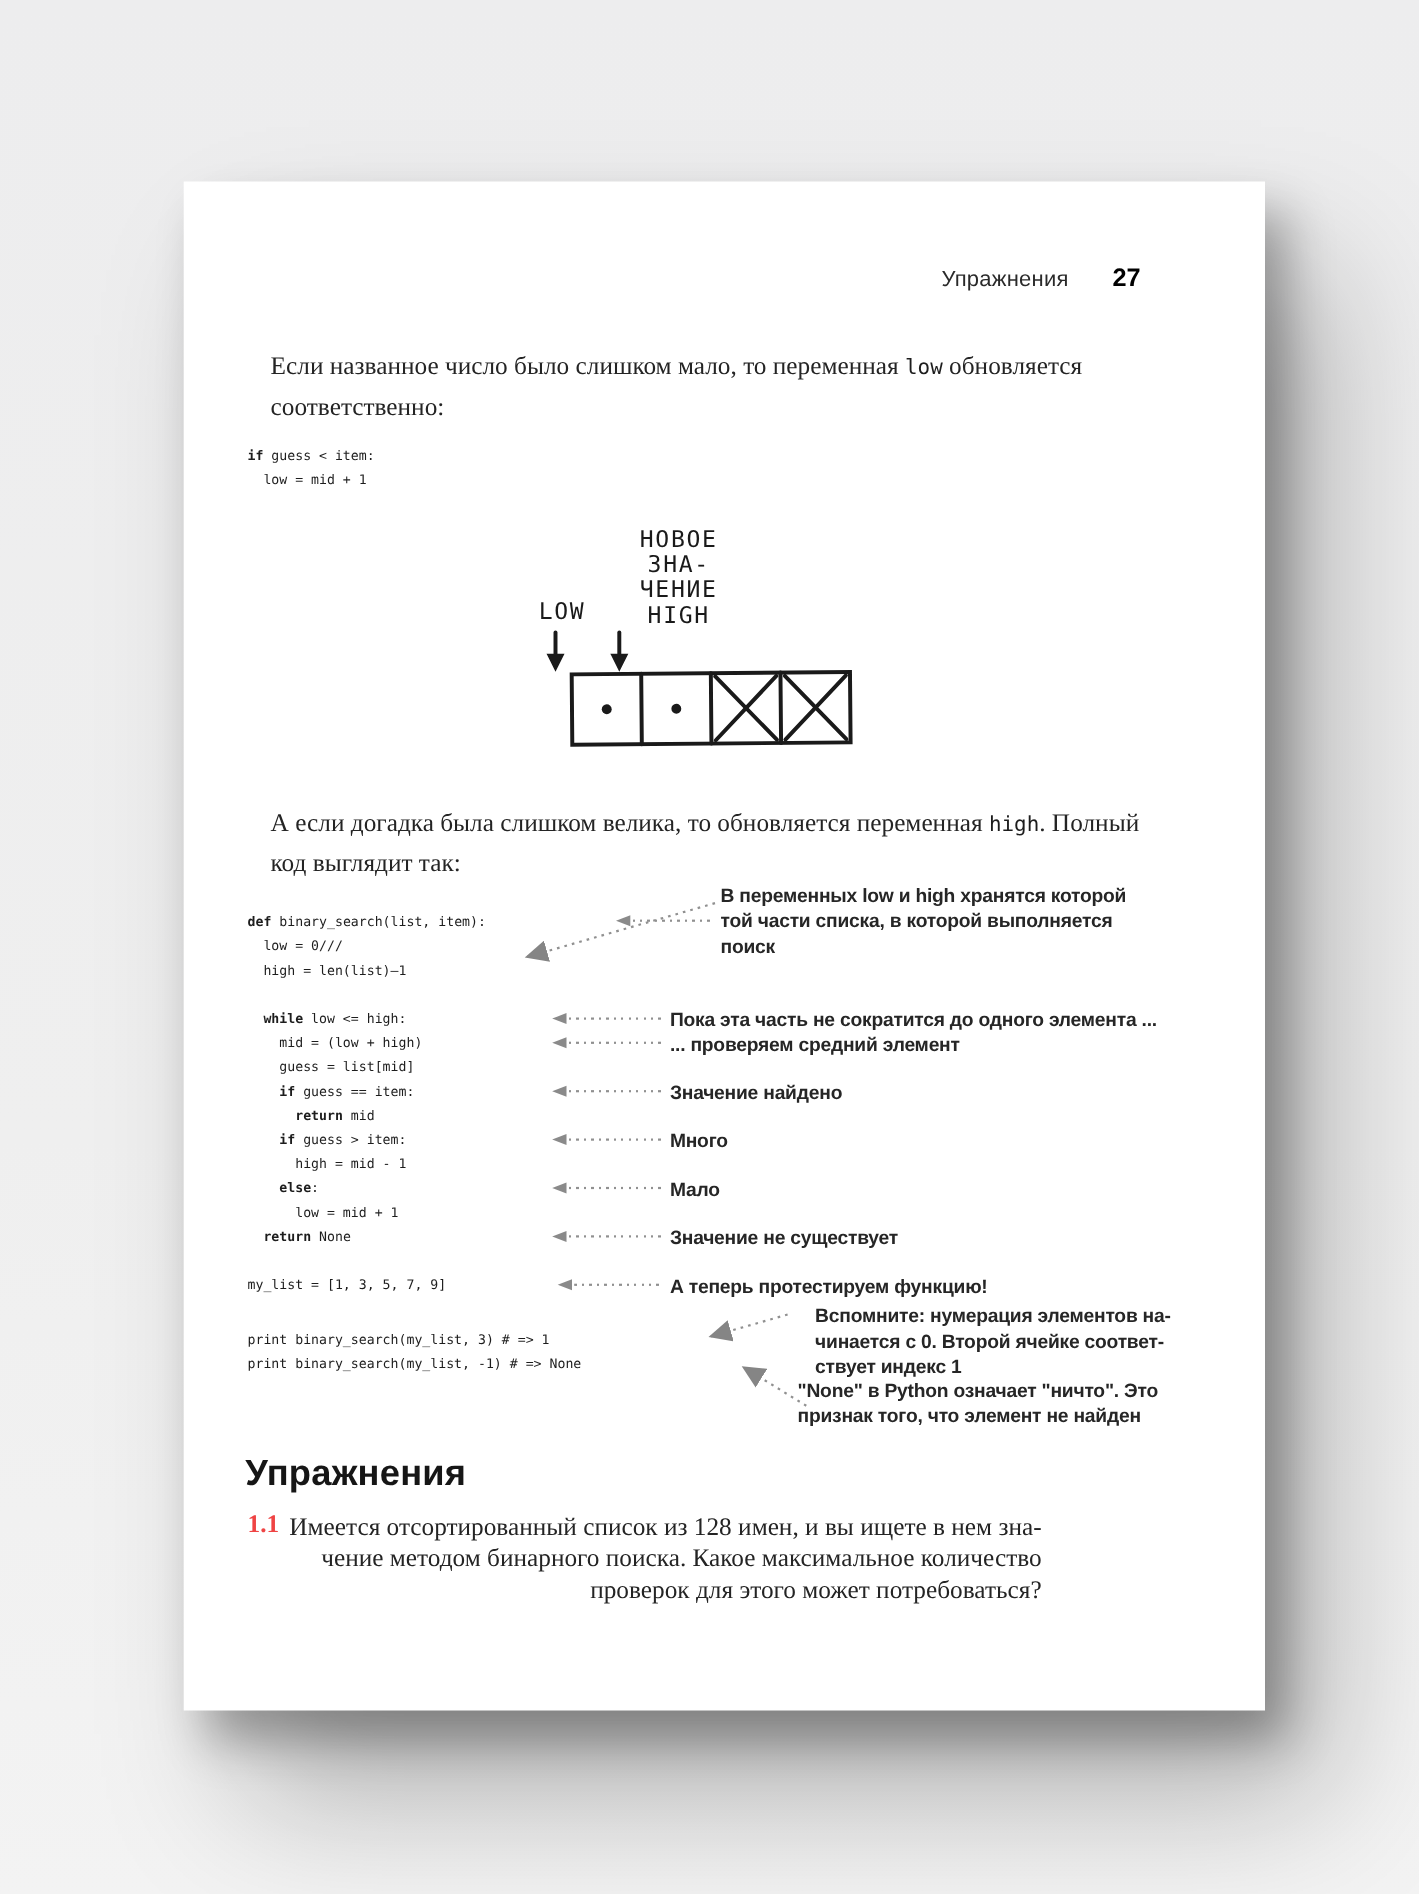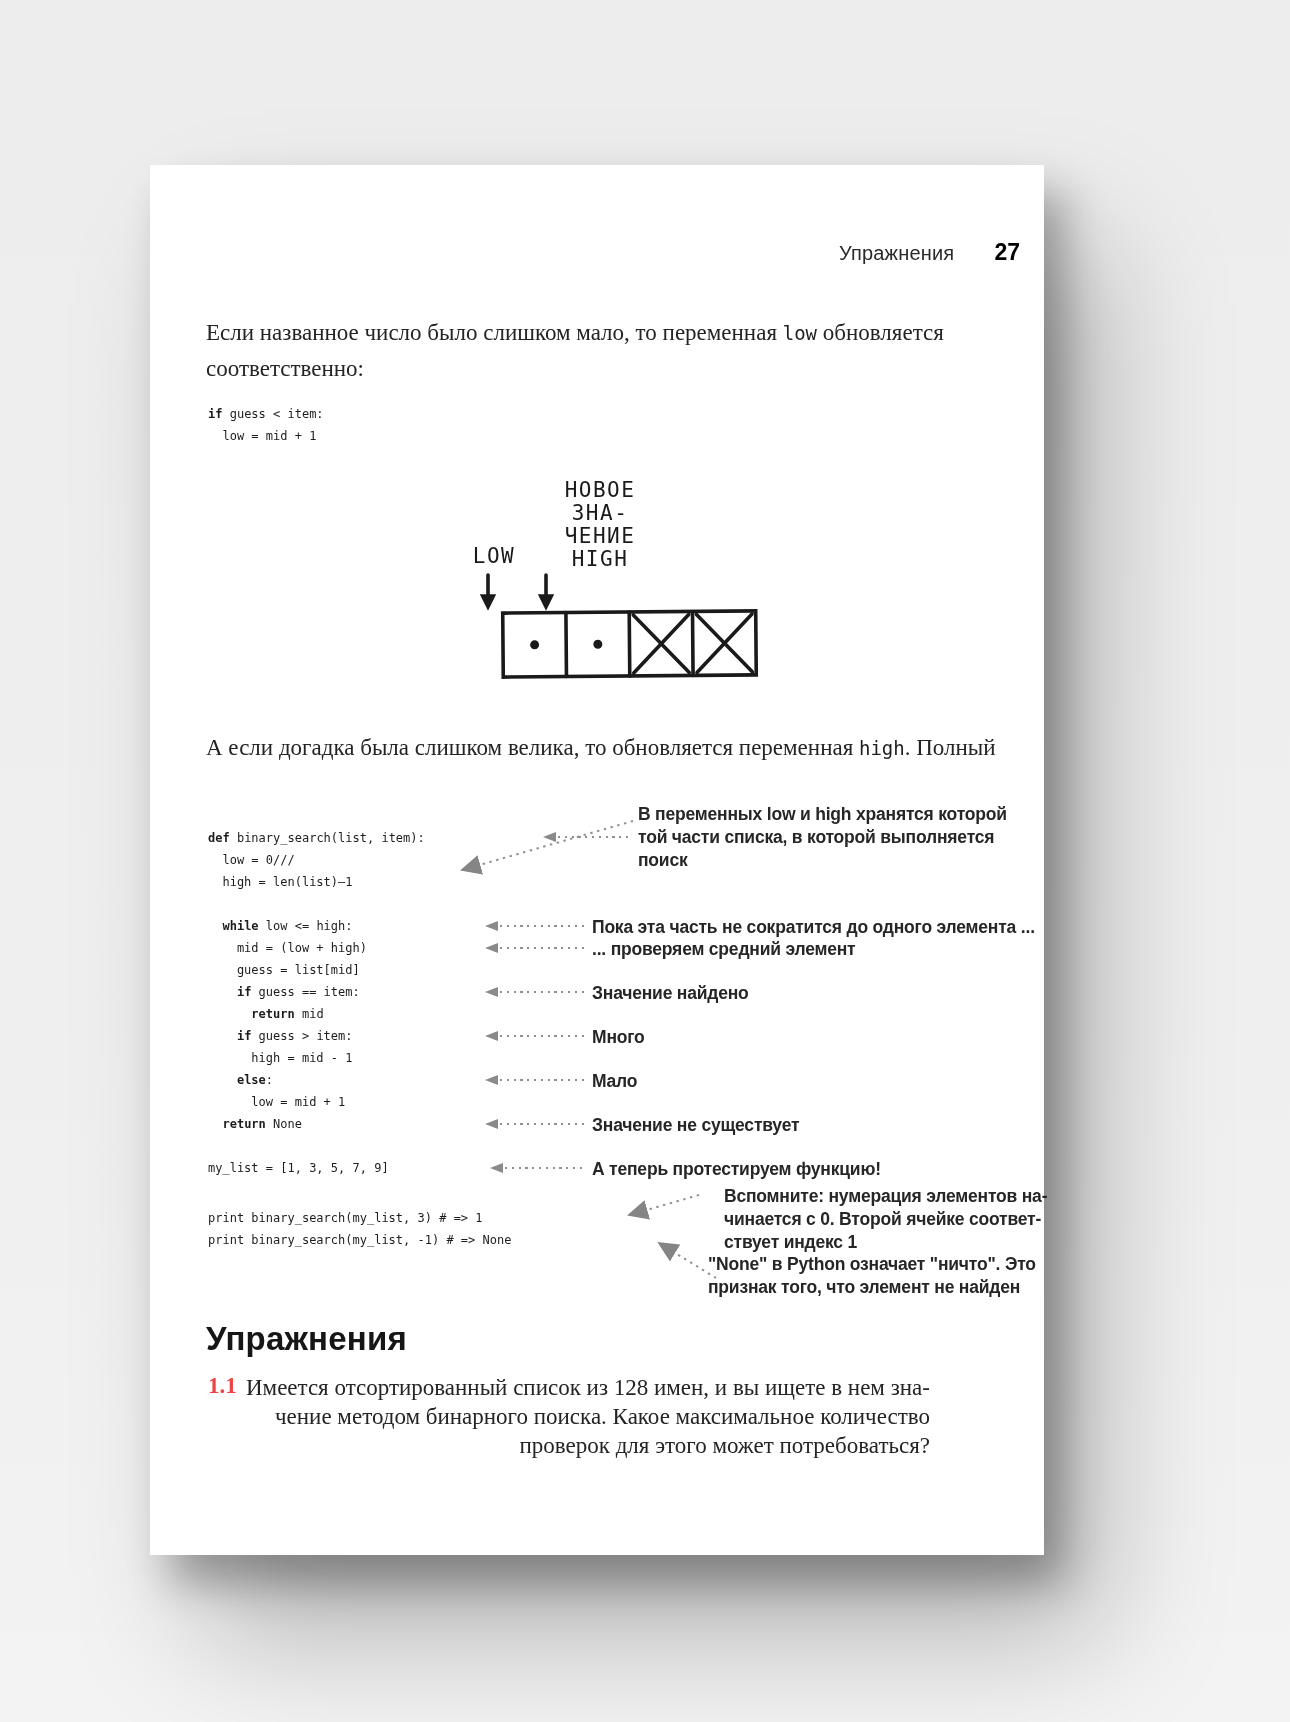--- a/index.html
+++ b/index.html
@@ -3,31 +3,31 @@
 <meta charset="utf-8">
 <style>
   html,body{margin:0;padding:0;}
   body{
     width:1290px;height:1722px;
     background:linear-gradient(180deg,#ededee 0%,#efefef 60%,#f3f3f3 100%);
     position:relative;overflow:hidden;
     font-family:"Liberation Sans",sans-serif;
   }
   .page{
-    position:absolute;left:150px;top:165px;width:894px;height:1390px;
+    position:absolute;left:167px;top:165px;width:983px;height:1390px;
     background:#ffffff;
     box-shadow:20px 28px 40px rgba(0,0,0,.30), 55px 80px 120px rgba(0,0,0,.26);
   }
   .abs{position:absolute;}
   
   .runhead{left:0;top:74px;width:870px;display:flex;justify-content:flex-end;align-items:baseline;gap:40px;}
   .runhead .sec{font-size:20px;color:#2a2a2a;letter-spacing:.2px;}
   .runhead .num{font-size:23px;font-weight:700;color:#000000;}
   
-  .serif{font-family:"Liberation Serif",serif;font-size:23px;line-height:35px;color:#242424;}
+  .serif{font-family:"Liberation Serif",serif;font-size:23px;line-height:35px;color:#242424;margin-left:23px;}
   .mono-inline{font-family:"DejaVu Sans Mono",monospace;font-size:19px;color:#1d1d1d;}
   
   pre.code{
     margin:0;font-family:"DejaVu Sans Mono",monospace;
     font-size:12px;line-height:22px;color:#1d1d1d;white-space:pre;
   }
   pre.code b{font-weight:700;}
   
   .ann{font-size:17.5px;font-weight:700;color:#262626;line-height:23px;letter-spacing:-0.2px;white-space:nowrap;}
   .arrow-row{display:flex;align-items:center;height:12px;}
@@ -83,20 +83,21 @@
           <line x1="195.5" y1="150" x2="251" y2="208"></line>
           <line x1="251" y1="150" x2="195.5" y2="208"></line>
           <line x1="258.75" y1="150" x2="314.25" y2="208"></line>
           <line x1="314.25" y1="150" x2="258.75" y2="208"></line>
         </g>
     </g>
   </svg>
 
   <div class="abs serif" style="left:56px;top:565px;">
     <div><span>А если догадка была слишком велика, то обновляется переменная </span><span class="mono-inline">high</span><span>. Полный</span></div>
+    <div>код выглядит так:</div>
   </div>
 
   <pre class="code abs" style="left:58px;top:662px;"><b>def</b> binary_search(list, item):
   low = 0///
   high = len(list)–1
 
   <b>while</b> low &lt;= high:
     mid = (low + high)
     guess = list[mid]
     <b>if</b> guess == item:

